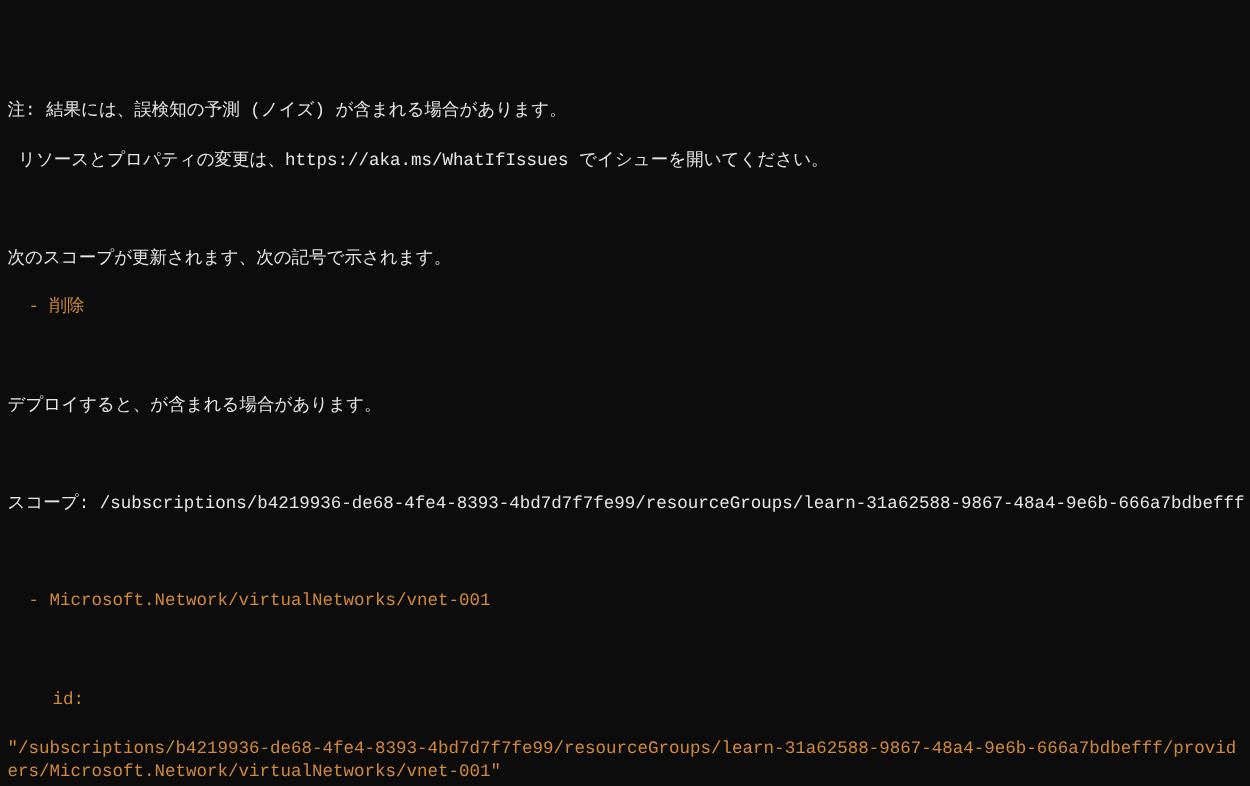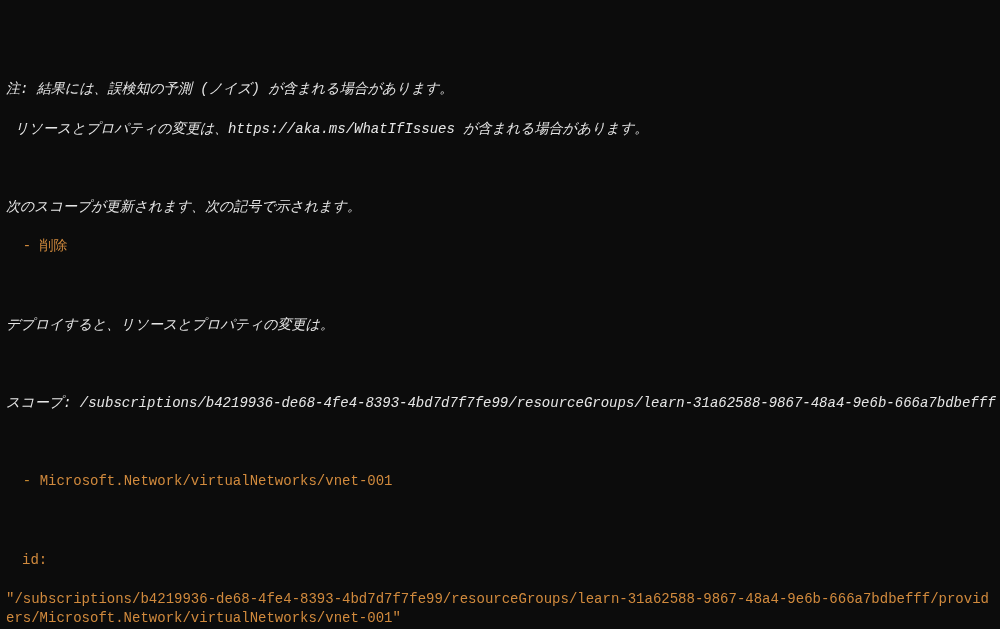--- a/index.html
+++ b/index.html
@@ -8,39 +8,39 @@
     color: #cccccc;
     font-family: Consolas, 'Courier New', monospace;
     font-size: 14px;
     line-height: 1.4;
     width: 1000px;
     height: 629px;
     overflow: hidden;
     white-space: pre;
     padding: 2px 6px;
   }
-  .white { color: #e6e6e6; font-style: italic; }
+  .white { color: #e6e6e6; }
   .orange { color: #d18a3d; }
   .dash { color: #c58830; }
   .block { display: block; }
-  .propline { margin-left: 16px; font-family: Liberation Mono, monospace; }
+  .propline { margin-left: 36px; font-family: Liberation Mono, monospace; }
   .key { color: #d18a3d; }
 </style>
 </head>
 <body>
 
 
 
 <span class="block white">注: 結果には、誤検知の予測 (ノイズ) が含まれる場合があります。</span>
-<span class="block white"><span> リソースとプロパティの変更は、</span><span>https://aka.ms/WhatIfIssues</span><span> が含まれる場合があります。</span></span>
+<span class="block white"><span> リソースとプロパティの変更は、</span><span>https://aka.ms/WhatIfIssues</span><span> でイシューを開いてください。</span></span>
 <span class="block">&nbsp;</span>
 <span class="block white">次のスコープが更新されます、次の記号で示されます。</span>
 <span class="block orange">  - 削除</span>
 <span class="block">&nbsp;</span>
-<span class="block white">デプロイすると、リソースとプロパティの変更は。</span>
+<span class="block white">デプロイすると、が含まれる場合があります。</span>
 <span class="block">&nbsp;</span>
 <span class="block white"><span>スコープ: </span><span>/subscriptions/b4219936-de68-4fe4-8393-4bd7d7f7fe99/resourceGroups/learn-31a62588-9867-48a4-9e6b-666a7bdbefff</span></span>
 <span class="block">&nbsp;</span>
 <span class="block orange">  <span class="dash">-</span> <span>Microsoft.Network/virtualNetworks/vnet-001</span></span>
 <span class="block">&nbsp;</span>
 <span class="block orange propline"><span class="key">id:</span></span>
 <span class="block orange" style="white-space: normal; word-break: break-all;">"/subscriptions/b4219936-de68-4fe4-8393-4bd7d7f7fe99/resourceGroups/learn-31a62588-9867-48a4-9e6b-666a7bdbefff/providers/Microsoft.Network/virtualNetworks/vnet-001"</span>
 
 
 

